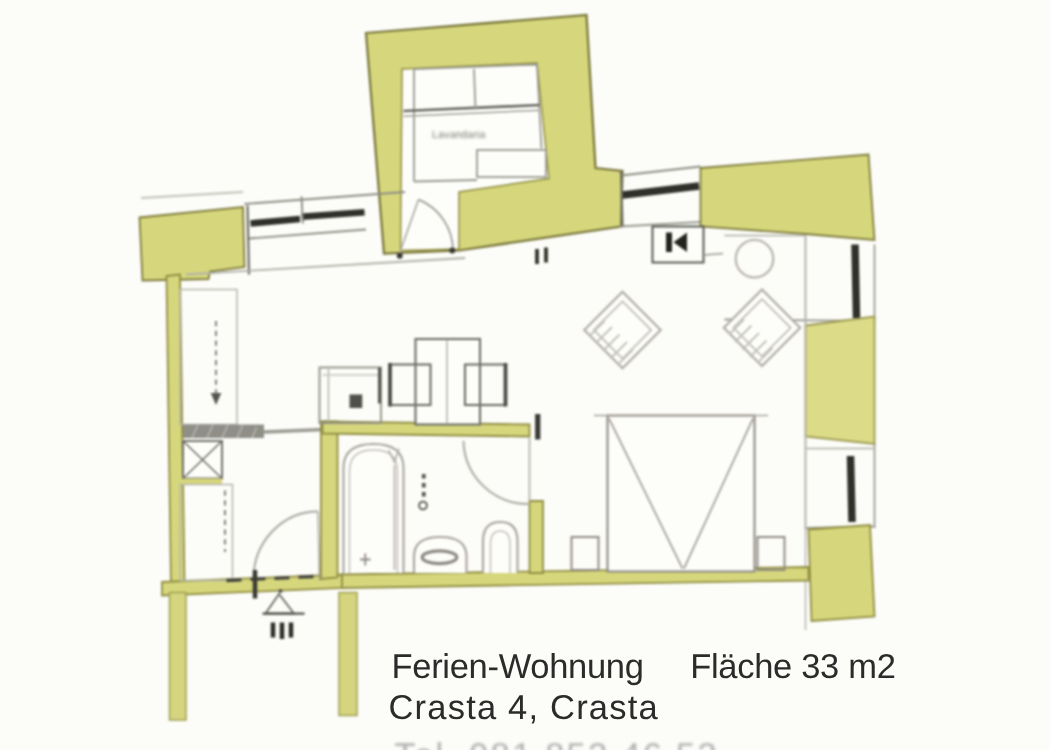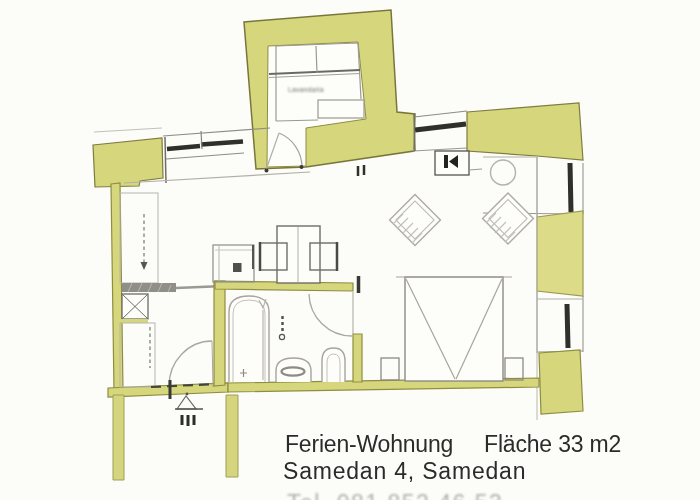--- a/index.html
+++ b/index.html
@@ -1,20 +1,20 @@
 <!DOCTYPE html>
 <html><head>
 <meta charset="utf-8">
 <style>
   html,body{margin:0;padding:0;background:#ffffff;}
   .page{position:relative;width:700px;height:500px;background:#fcfcf8;overflow:hidden;
         font-family:"Liberation Sans", sans-serif;}
   svg{position:absolute;left:0;top:0;filter:blur(0.55px);}
   .cap{position:absolute;color:#1f1f1f;font-size:23px;
-       filter:blur(0.5px);color:#2b2b2b;margin-left:24px;}
+       filter:blur(0.5px);color:#2b2b2b;}
 </style>
 </head>
 <body>
 <div class="page">
 <svg width="700" height="500" viewBox="0 0 700 500">
 
   <g>
     <path d="M244,22 L391,10 L397,112 L415,114 L414,151 L306,167 L256,169 Z" fill="#d6d77c" stroke="#78763a" stroke-width="1.5"></path>
     <path d="M268,46 L358,42 L366,119 L306,128 L306,166 L267,167 Z" fill="#fdfdfa" stroke="#8f8d42" stroke-width="1"></path>
   </g>
@@ -224,16 +224,16 @@
     <line x1="502" y1="279" x2="456" y2="379" stroke="#a8a49e" stroke-width="1.2"></line>
   </g>
 
   <rect x="381" y="358" width="18" height="22" fill="none" stroke="#8e8a84" stroke-width="1.3"></rect>
 
   <rect x="505" y="358" width="18" height="22" fill="none" stroke="#8e8a84" stroke-width="1.3"></rect>
 </svg>
 
 <div class="cap" style="left:261px;top:431px;letter-spacing:-0.2px;">Ferien-Wohnung<span style="display:inline-block;width:31px;"></span>Fläche 33 m2</div>
 
-<div class="cap" style="left:259px;top:458px;letter-spacing:0.8px;">Samedan 4, Samedan</div>
+<div class="cap" style="left:259px;top:458px;letter-spacing:0.8px;">Crasta 4, Crasta</div>
 
 <div class="cap" style="left:263px;top:490px;color:#b0b0b0;letter-spacing:1.5px;filter:blur(1px);">Tel. 081 852 46 53</div>
 </div>
 
 </body></html>

